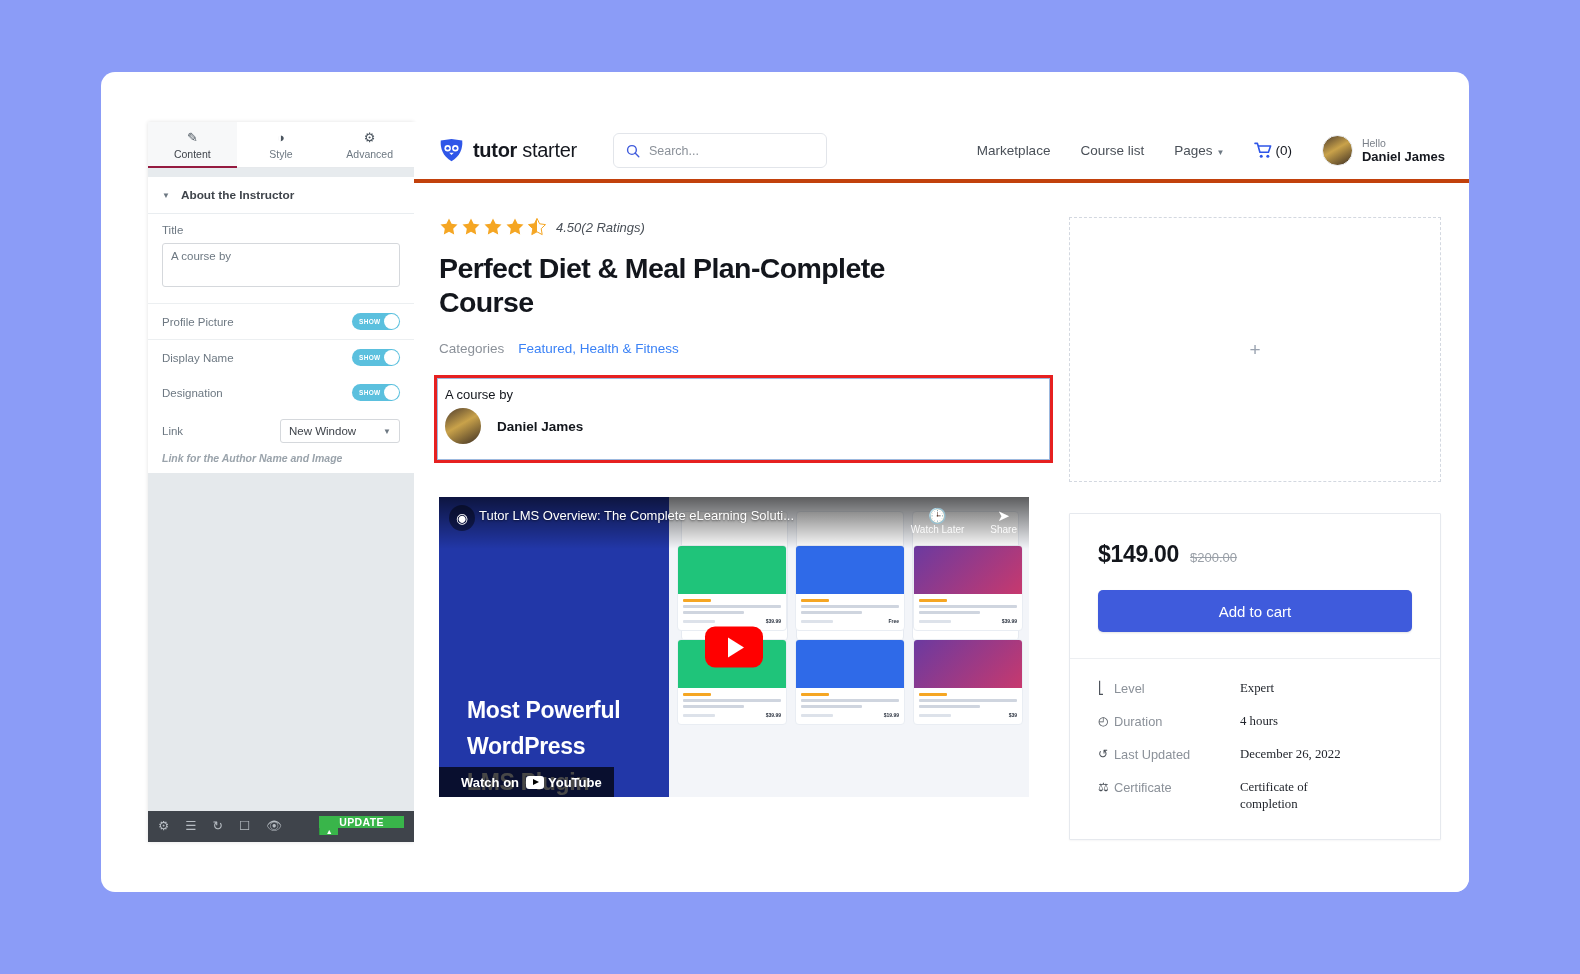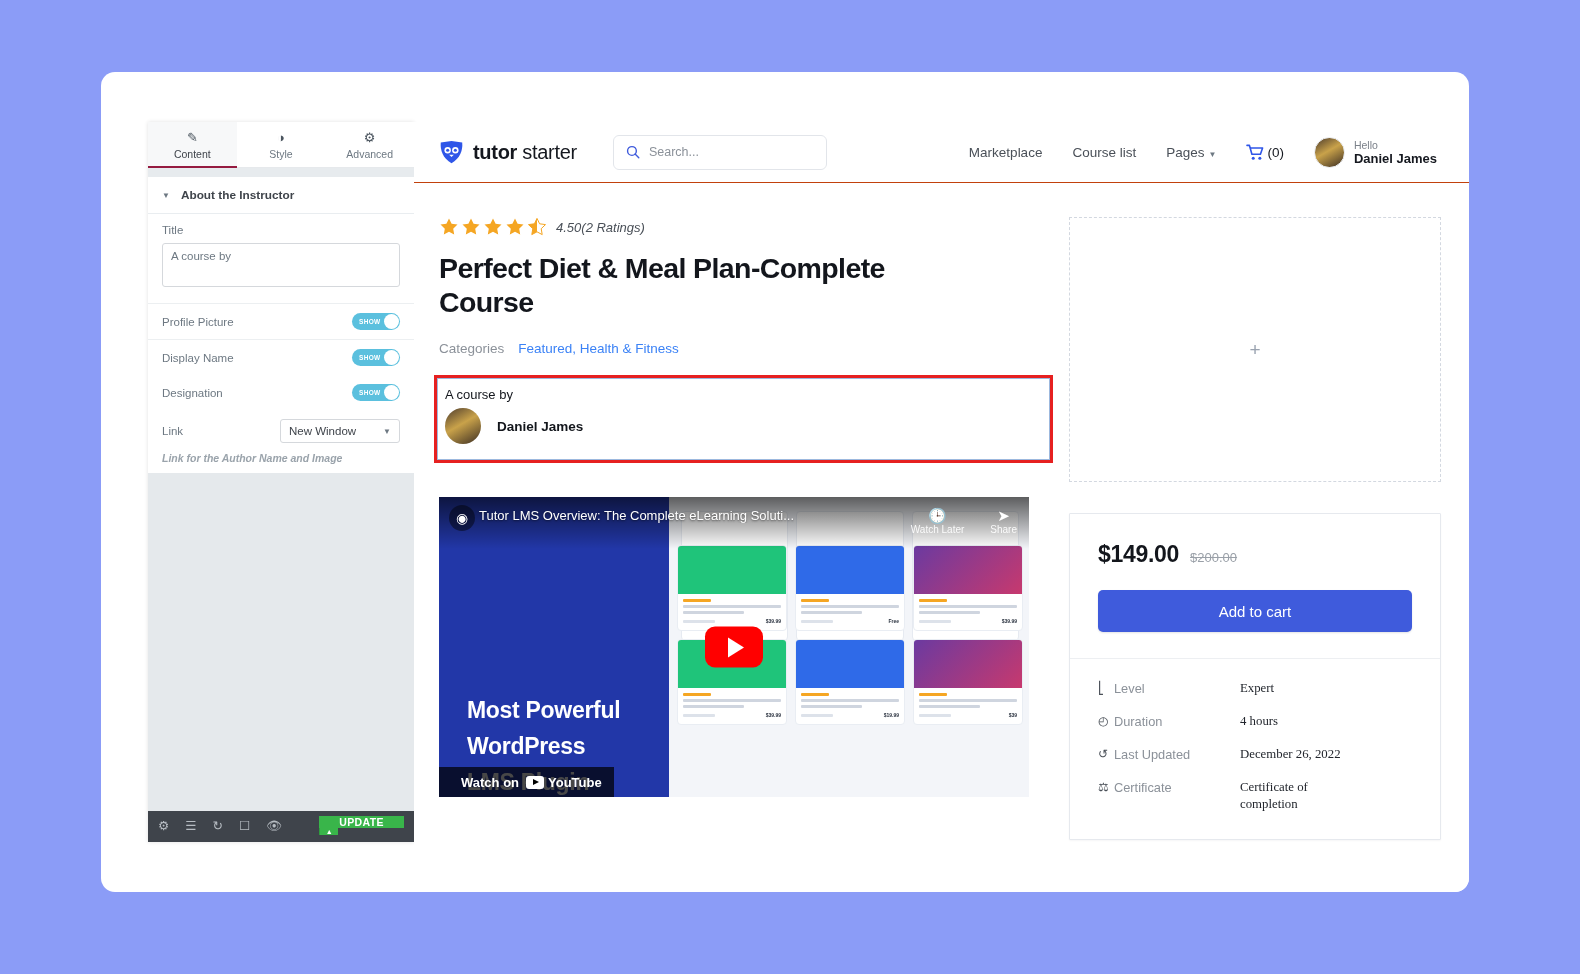--- a/index.html
+++ b/index.html
@@ -115,22 +115,22 @@
     font-size: 10px; color: #8b949c; cursor: pointer;
     border-radius: 0 2px 2px 0;
   }
 
   
   .site {
     position: absolute; left: 313px; top: 50px; right: 0; bottom: 0;
     background: #fff; overflow: hidden;
   }
   .site-header {
-    height: 61px; border-bottom: 1px solid #c2410c;
-    display: flex; align-items: center; padding: 0 32px 0 25px;
+    height: 61px; border-bottom: 4px solid #c2410c;
+    display: flex; align-items: center; padding: 0 24px 0 25px;
   }
   .logo { display: flex; align-items: center; gap: 9px; }
   .owl { width: 25px; height: 23px; }
   .logo-text { font-size: 20px; color: #15181f; letter-spacing: -.3px; }
   .logo-text b { font-weight: bold; }
   .logo-text span { font-weight: normal; }
   .search-box {
     margin-left: 36px; width: 214px; height: 35px;
     border: 1px solid #e2e5ea; border-radius: 6px;
     display: flex; align-items: center; gap: 9px; padding: 0 12px;

